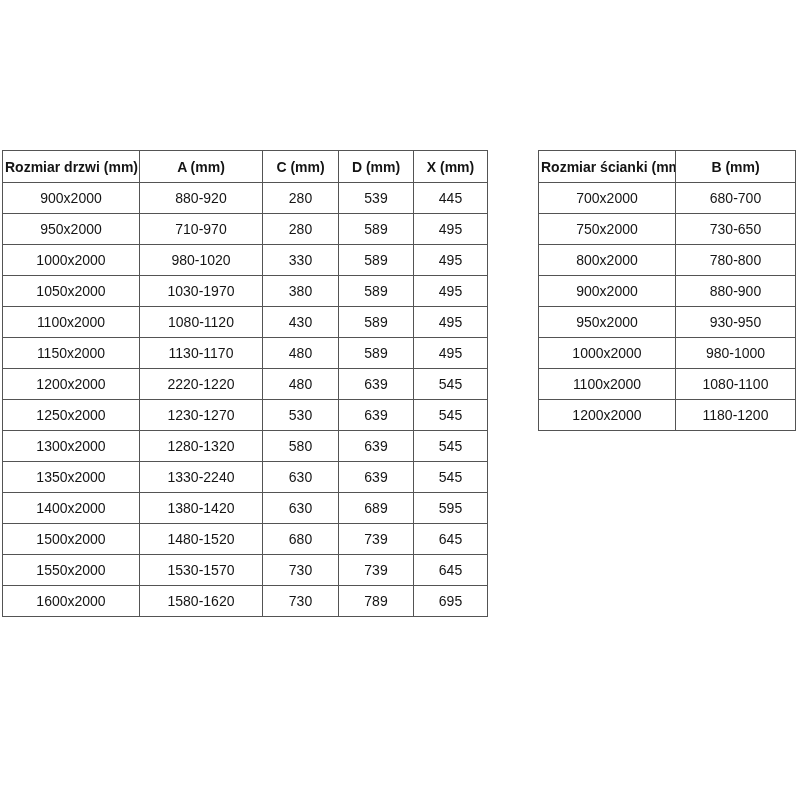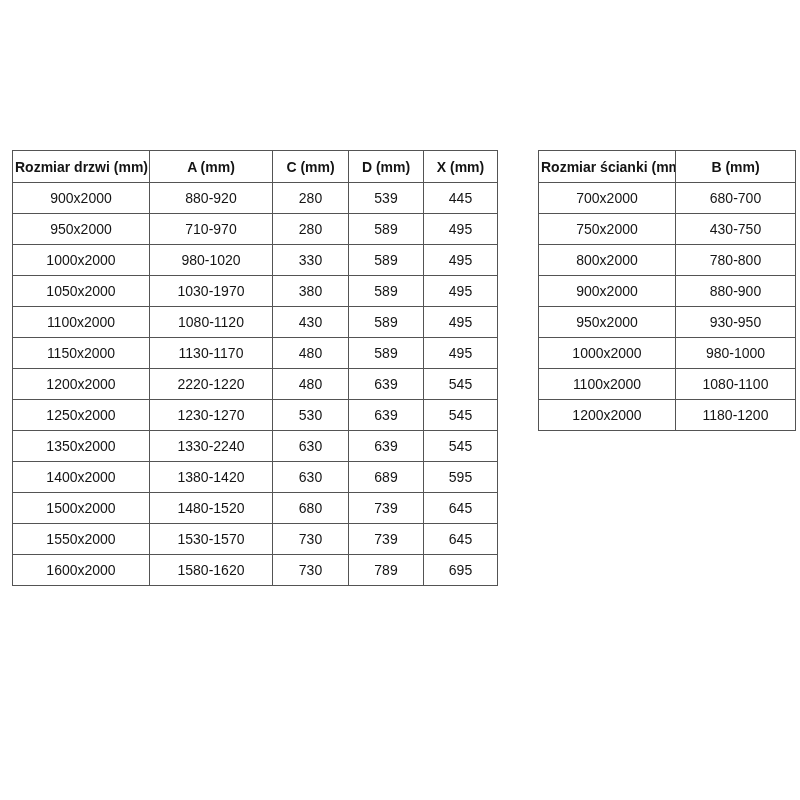--- a/index.html
+++ b/index.html
@@ -35,21 +35,21 @@
     font-size: 14px;
     font-weight: bold;
     height: 31px;
   }
   .spec-table td {
     font-size: 14px;
     font-weight: normal;
     height: 30px;
   }
   #doors-table {
-    left: 12px;
+    left: 2px;
     top: 150px;
     width: 485px;
   }
   #walls-table {
     left: 538px;
     top: 150px;
     width: 257px;
   }
 </style>
 </head>
@@ -125,20 +125,27 @@
           <td>545</td>
         </tr>
         <tr>
           <td>1250x2000</td>
           <td>1230-1270</td>
           <td>530</td>
           <td>639</td>
           <td>545</td>
         </tr>
         <tr>
+          <td>1300x2000</td>
+          <td>1280-1320</td>
+          <td>580</td>
+          <td>639</td>
+          <td>545</td>
+        </tr>
+        <tr>
           <td>1350x2000</td>
           <td>1330-2240</td>
           <td>630</td>
           <td>639</td>
           <td>545</td>
         </tr>
         <tr>
           <td>1400x2000</td>
           <td>1380-1420</td>
           <td>630</td>
@@ -180,21 +187,21 @@
           <th>B (mm)</th>
         </tr>
       </thead>
       <tbody>
         <tr>
           <td>700x2000</td>
           <td>680-700</td>
         </tr>
         <tr>
           <td>750x2000</td>
-          <td>430-750</td>
+          <td>730-650</td>
         </tr>
         <tr>
           <td>800x2000</td>
           <td>780-800</td>
         </tr>
         <tr>
           <td>900x2000</td>
           <td>880-900</td>
         </tr>
         <tr>

